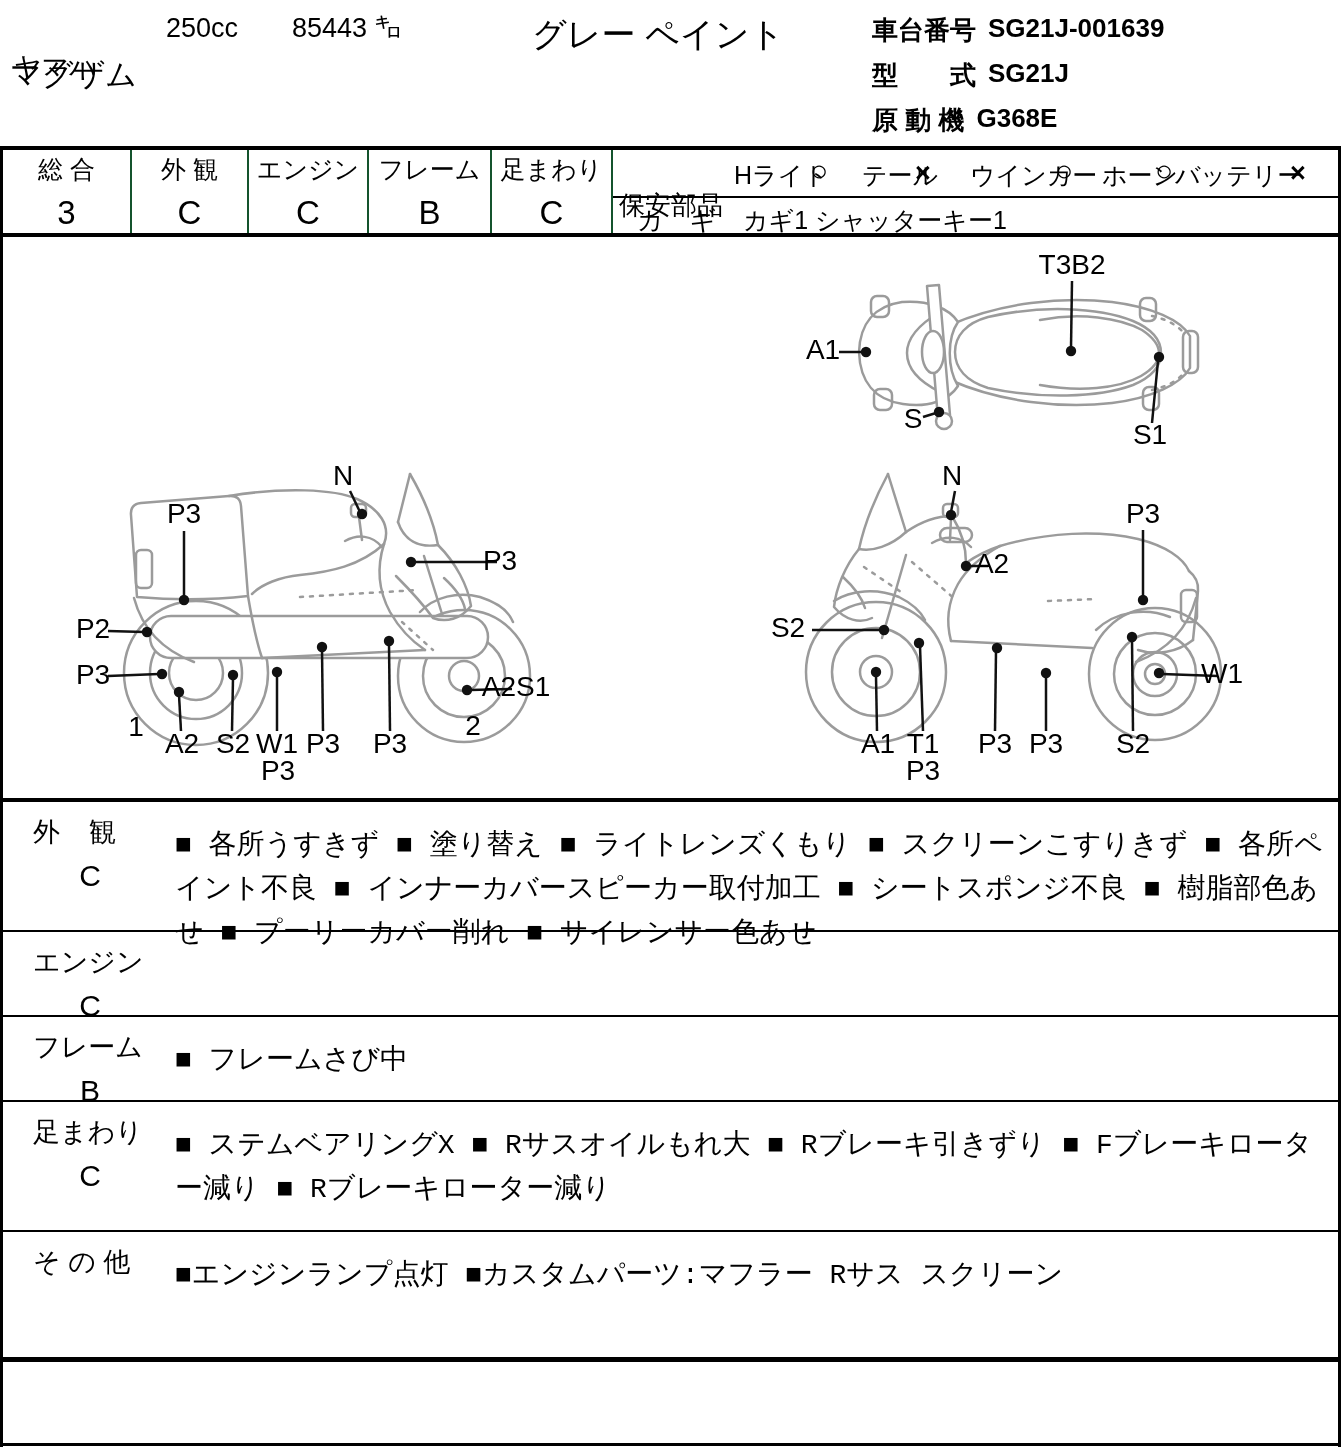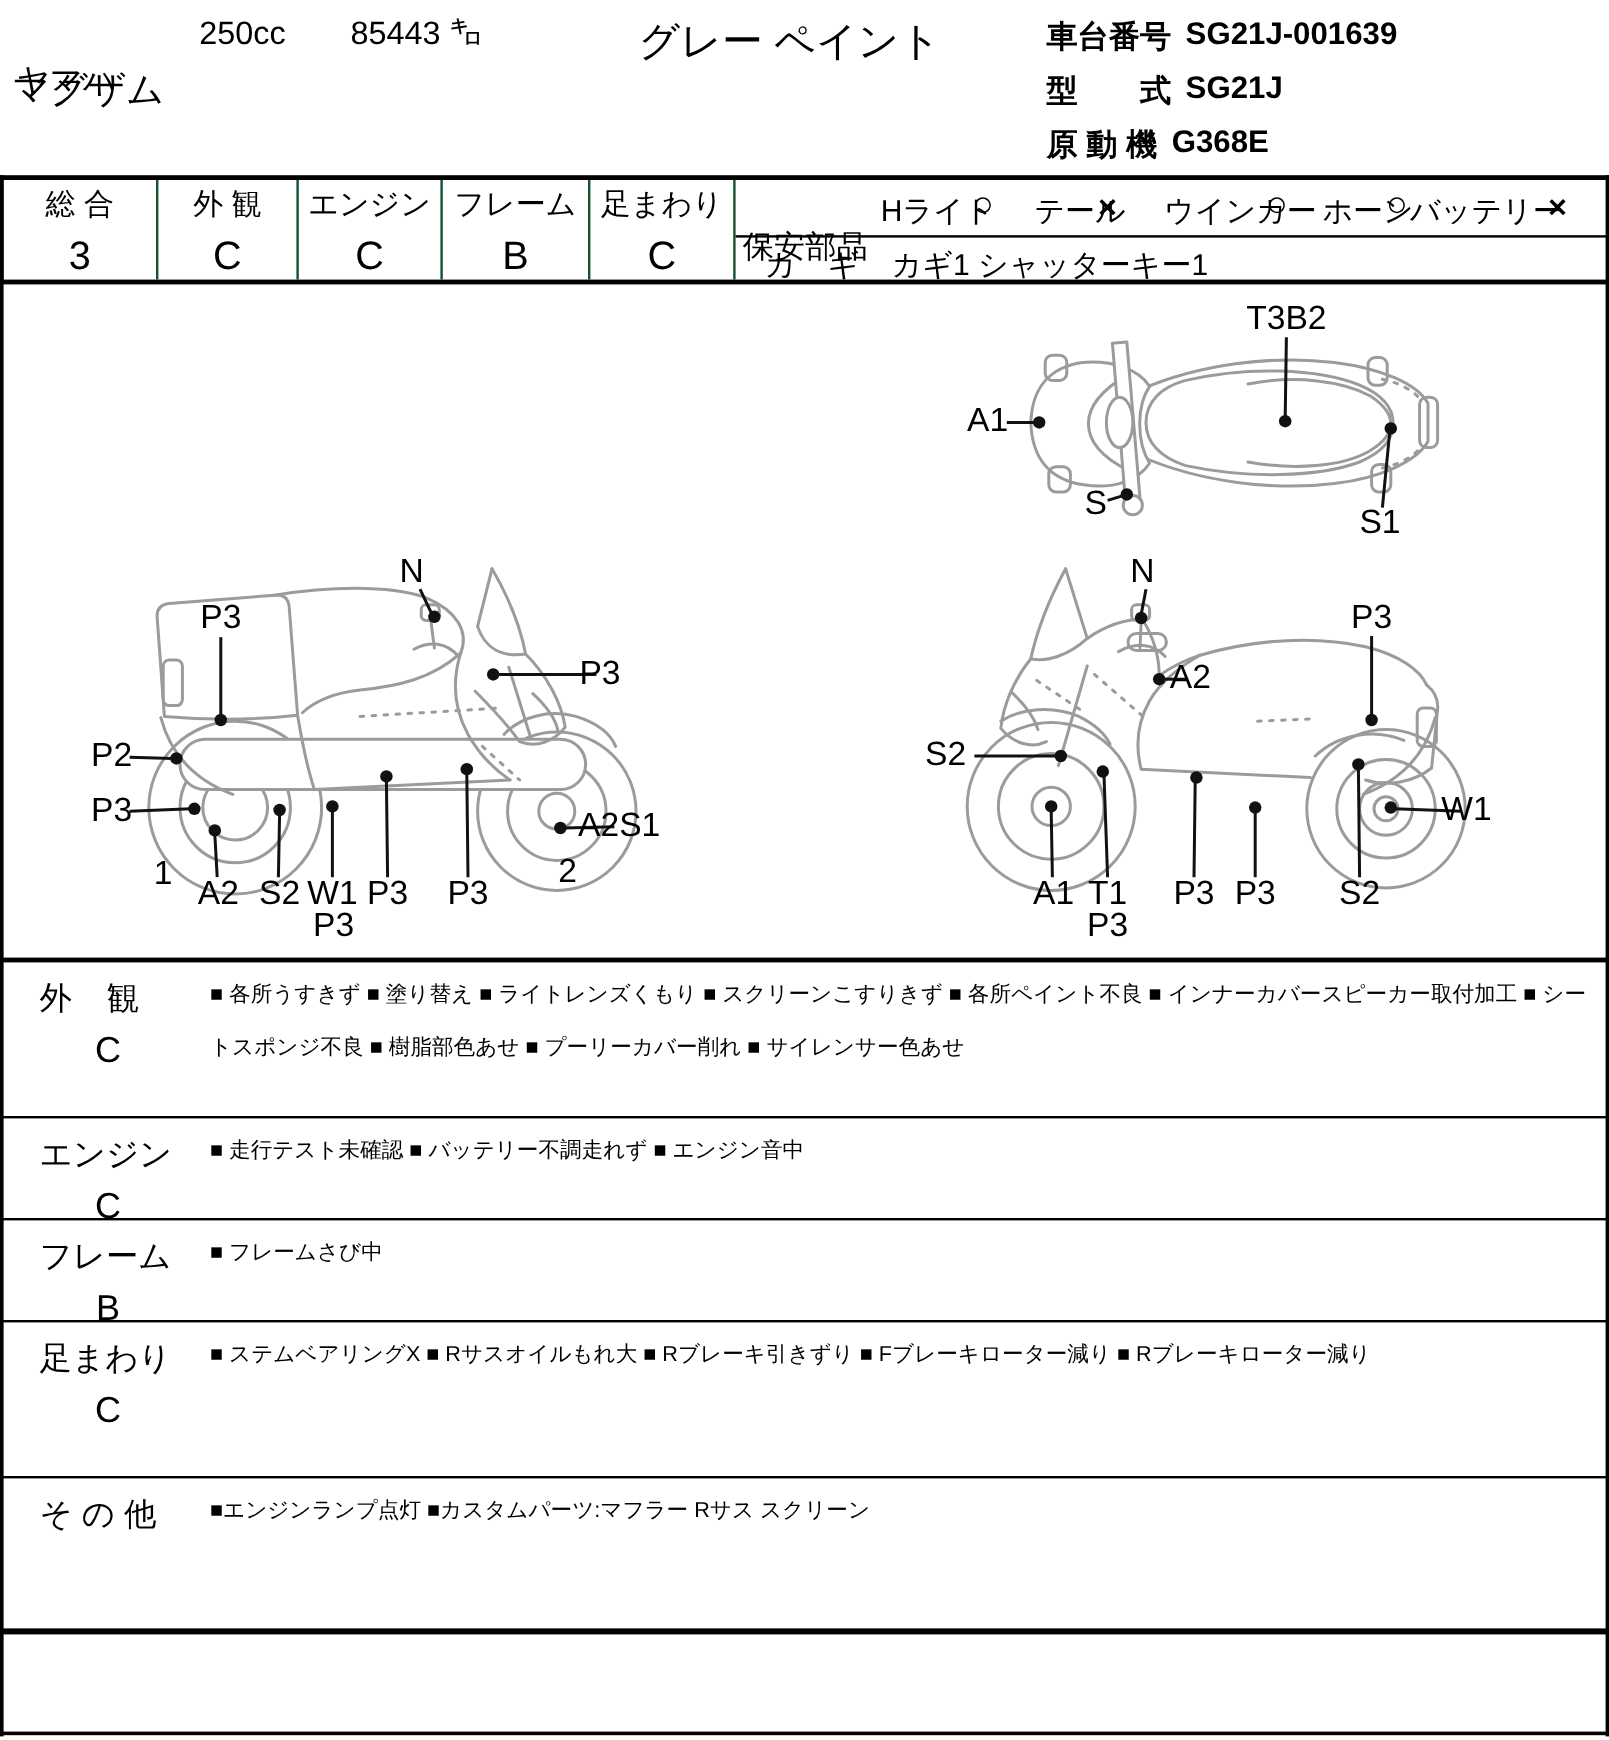--- a/index.html
+++ b/index.html
@@ -36,21 +36,21 @@
   .art-fill{stroke:#9b9b9b;stroke-width:2.5;fill:#fff;stroke-linecap:round;stroke-linejoin:round;}
   .art-dash{stroke:#9b9b9b;stroke-width:2.5;fill:none;stroke-dasharray:3 7;stroke-linecap:round;}
   .lbl-line{stroke:#111;stroke-width:2.5;}
   .lbl-dot{fill:#111;}
   .lbl-text{font-family:"Liberation Sans","DejaVu Sans",sans-serif;font-size:28px;fill:#000;text-anchor:middle;dominant-baseline:middle;}
 
   
   .sec-row{position:absolute;left:0;width:1341px;box-sizing:border-box;border-bottom:2px solid #000;background:transparent;}
   .sec-label{position:absolute;left:33px;top:12px;font-size:27px;white-space:nowrap;}
   .sec-grade{position:absolute;left:55px;top:57px;width:70px;text-align:center;font-size:30px;}
-  .sec-content{position:absolute;left:175px;top:4px;width:1150px;font-size:18px;line-height:44px;word-break:break-all;overflow-wrap:anywhere;}
+  .sec-content{position:absolute;left:175px;top:22px;width:1150px;font-size:28px;line-height:44px;word-break:break-all;overflow-wrap:anywhere;font-family:Liberation Mono, monospace;}
 </style>
 </head>
 <body>
 
 <div class="sheet">
 
   <div>
     <div class="h-txt" style="left:14px;top:13px;margin-top:36px;">ヤマハ</div>
     <div class="h-txt" style="left:166px;top:13px;">250cc</div>
     <div class="h-txt" style="left:292px;top:13px;">
@@ -292,21 +292,20 @@
 
   <div class="sec-row" style="top:798px;height:134px;border-top:4px solid #000;">
     <div class="sec-label" style="letter-spacing:1px;">外　観</div>
     <div class="sec-grade">C</div>
     <div class="sec-content">■ 各所うすきず  ■ 塗り替え  ■ ライトレンズくもり  ■ スクリーンこすりきず  ■ 各所ペイント不良  ■ インナーカバースピーカー取付加工  ■ シートスポンジ不良  ■ 樹脂部色あせ  ■ プーリーカバー削れ  ■ サイレンサー色あせ</div>
   </div>
 
   <div class="sec-row" style="top:932px;height:85px;">
     <div class="sec-label">エンジン</div>
     <div class="sec-grade">C</div>
-    <div class="sec-content">■ 走行テスト未確認  ■ バッテリー不調走れず  ■ エンジン音中</div>
   </div>
 
   <div class="sec-row" style="top:1017px;height:85px;">
     <div class="sec-label">フレーム</div>
     <div class="sec-grade">B</div>
     <div class="sec-content">■ フレームさび中</div>
   </div>
 
   <div class="sec-row" style="top:1102px;height:130px;">
     <div class="sec-label">足まわり</div>

